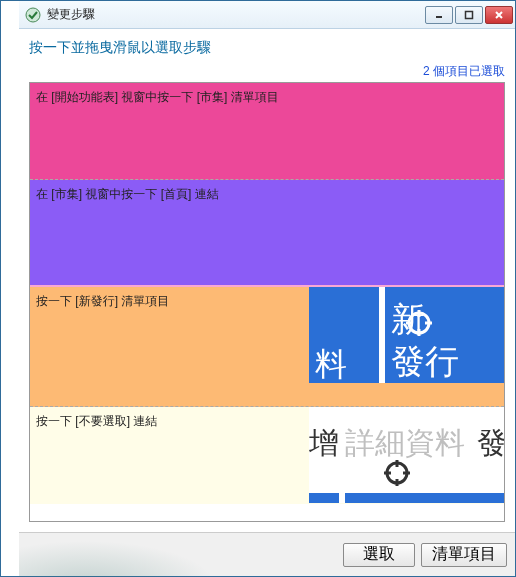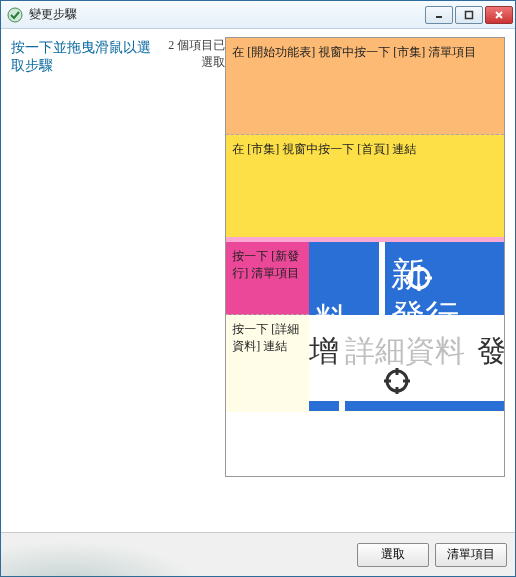--- a/index.html
+++ b/index.html
@@ -1,39 +1,39 @@
 <!DOCTYPE html>
 <html><head>
 <meta charset="utf-8">
 <style>
   * { box-sizing: border-box; margin: 0; padding: 0; }
   html, body { width: 516px; height: 577px; font-family: "Microsoft JhengHei", "Segoe UI", sans-serif; overflow: hidden; background: #fff; }
-  .window { width: 516px; height: 577px; border: 1px solid #2f6b9a; display: flex; flex-direction: column; background: #fff; }
+  .window { width: 516px; height: 577px; border: 1px solid #2f6b9a; display: flex; flex-direction: column; background: #fff; padding-left: 18px; }
   .titlebar { height: 28px; background: linear-gradient(#f5fbff,#e6f0f8); display: flex; align-items: center; padding: 0 2px 0 6px; border-bottom: 1px solid #bcd2e4; }
   .titlebar .ticon { width:16px; height:16px; margin-right:6px; }
   .titlebar .ttext { font-size:12px; color:#222; flex:1; }
   .winbtns { display:flex; gap:2px; }
   .winbtn { width:28px; height:18px; border:1px solid #6b8aa3; border-radius:2px; background:linear-gradient(#f4f9fd,#dde9f3); display:flex; align-items:center; justify-content:center; }
   .winbtn.close { background:linear-gradient(#e77,#c33); border-color:#933; }
-  .client { flex:1; display:flex; flex-direction:row; padding:8px 10px 0 10px;font-family:Liberation Serif, serif; }
+  .client { flex:1; display:flex; flex-direction:column; padding:8px 10px 0 10px; }
   .instr { color:#0a6aa0; font-size:14px; margin:2px 0 6px 0; }
-  .countbar { text-align:right; font-size:12px; color:#404040; margin-bottom:2px; }
+  .countbar { text-align:right; font-size:12px; color:#1d4ed8; margin-bottom:2px; }
   .listframe { border:1px solid #999; height:440px; background:#fff; overflow:hidden; }
   .row { display:flex; width:100%; }
   .row .desc { flex:1; font-size:12px; color:#222; padding:6px 6px; }
   .row .thumb { width:195px; }
-  .r1 { height:97px; border-bottom:1px dashed #aaa; background:#fdba74; }
-  .r2 { height:107px; border-bottom:5px solid #f9a8d4; background:#fde047; }
-  .r3 { height:73px; border-bottom:1px dashed #aaa; background:#ec4899; }
+  .r1 { height:97px; border-bottom:1px dashed #aaa; background:#ec4899; }
+  .r2 { height:107px; border-bottom:2px solid #f9a8d4; background:#8b5cf6; }
+  .r3 { height:120px; border-bottom:1px dashed #aaa; background:#fdba74; }
   .r4 { height:97px; background:#fffde8; }
   
   .thumb svg { display:block; width:195px; }
   .footer { height:44px; background:#f0f0f0; border-top:1px solid #ccc; display:flex; align-items:center; justify-content:flex-end; padding:0 8px; gap:6px; margin-top:auto; position:relative; }
   .footer::before{ content:""; position:absolute; left:0; top:0; width:220px; height:44px; background:radial-gradient(ellipse at 30% 120%, rgba(60,120,110,0.25), transparent 60%); pointer-events:none;}
-  .btn { min-width:72px; height:24px; font-size:12px; background:linear-gradient(#fdfdfd,#e6e6e6); border:1px solid #8a8a8a; border-radius:2px; padding:0 10px; cursor:pointer; }
+  .btn { min-width:72px; height:24px; font-size:16px; background:linear-gradient(#fdfdfd,#e6e6e6); border:1px solid #8a8a8a; border-radius:2px; padding:0 10px; cursor:pointer; }
 </style>
 </head>
 <body>
 
 <div class="window">
   <div class="titlebar">
     <span class="ticon">
       <svg viewBox="0 0 16 16">
           <circle cx="8" cy="8" r="7" fill="#cfe8d8" stroke="#4a8a5a"></circle>
           <path d="M4 8 L7 11 L12 5" fill="none" stroke="#2a7a3a" stroke-width="2"></path>
@@ -89,21 +89,21 @@
               <line x1="13" y1="0" x2="6" y2="0" stroke="#fff" stroke-width="3"></line>
               <line x1="0" y1="-13" x2="0" y2="-6" stroke="#fff" stroke-width="3"></line>
               <line x1="0" y1="13" x2="0" y2="6" stroke="#fff" stroke-width="3"></line>
             </g>
             <text x="82" y="86" fill="#fff" font-size="34">發行</text>
           </svg>
         </div>
       </div>
 
       <div class="row r4">
-        <div class="desc">按一下 [詳細資料] 連結</div>
+        <div class="desc">按一下 [不要選取] 連結</div>
         <div class="thumb">
           <svg height="96" viewBox="0 0 195 96">
             <rect x="0" y="0" width="195" height="96" fill="#fff"></rect>
             <text x="0" y="46" fill="#333" font-size="30">增</text>
             <text x="36" y="46" fill="#bfbfbf" font-size="30">詳細資料</text>
             <text x="168" y="46" fill="#333" font-size="30">發</text>
 
             <g transform="translate(88,66)">
               <circle r="10" fill="none" stroke="#333" stroke-width="3"></circle>
               <line x1="-13" y1="0" x2="-6" y2="0" stroke="#333" stroke-width="3"></line>

